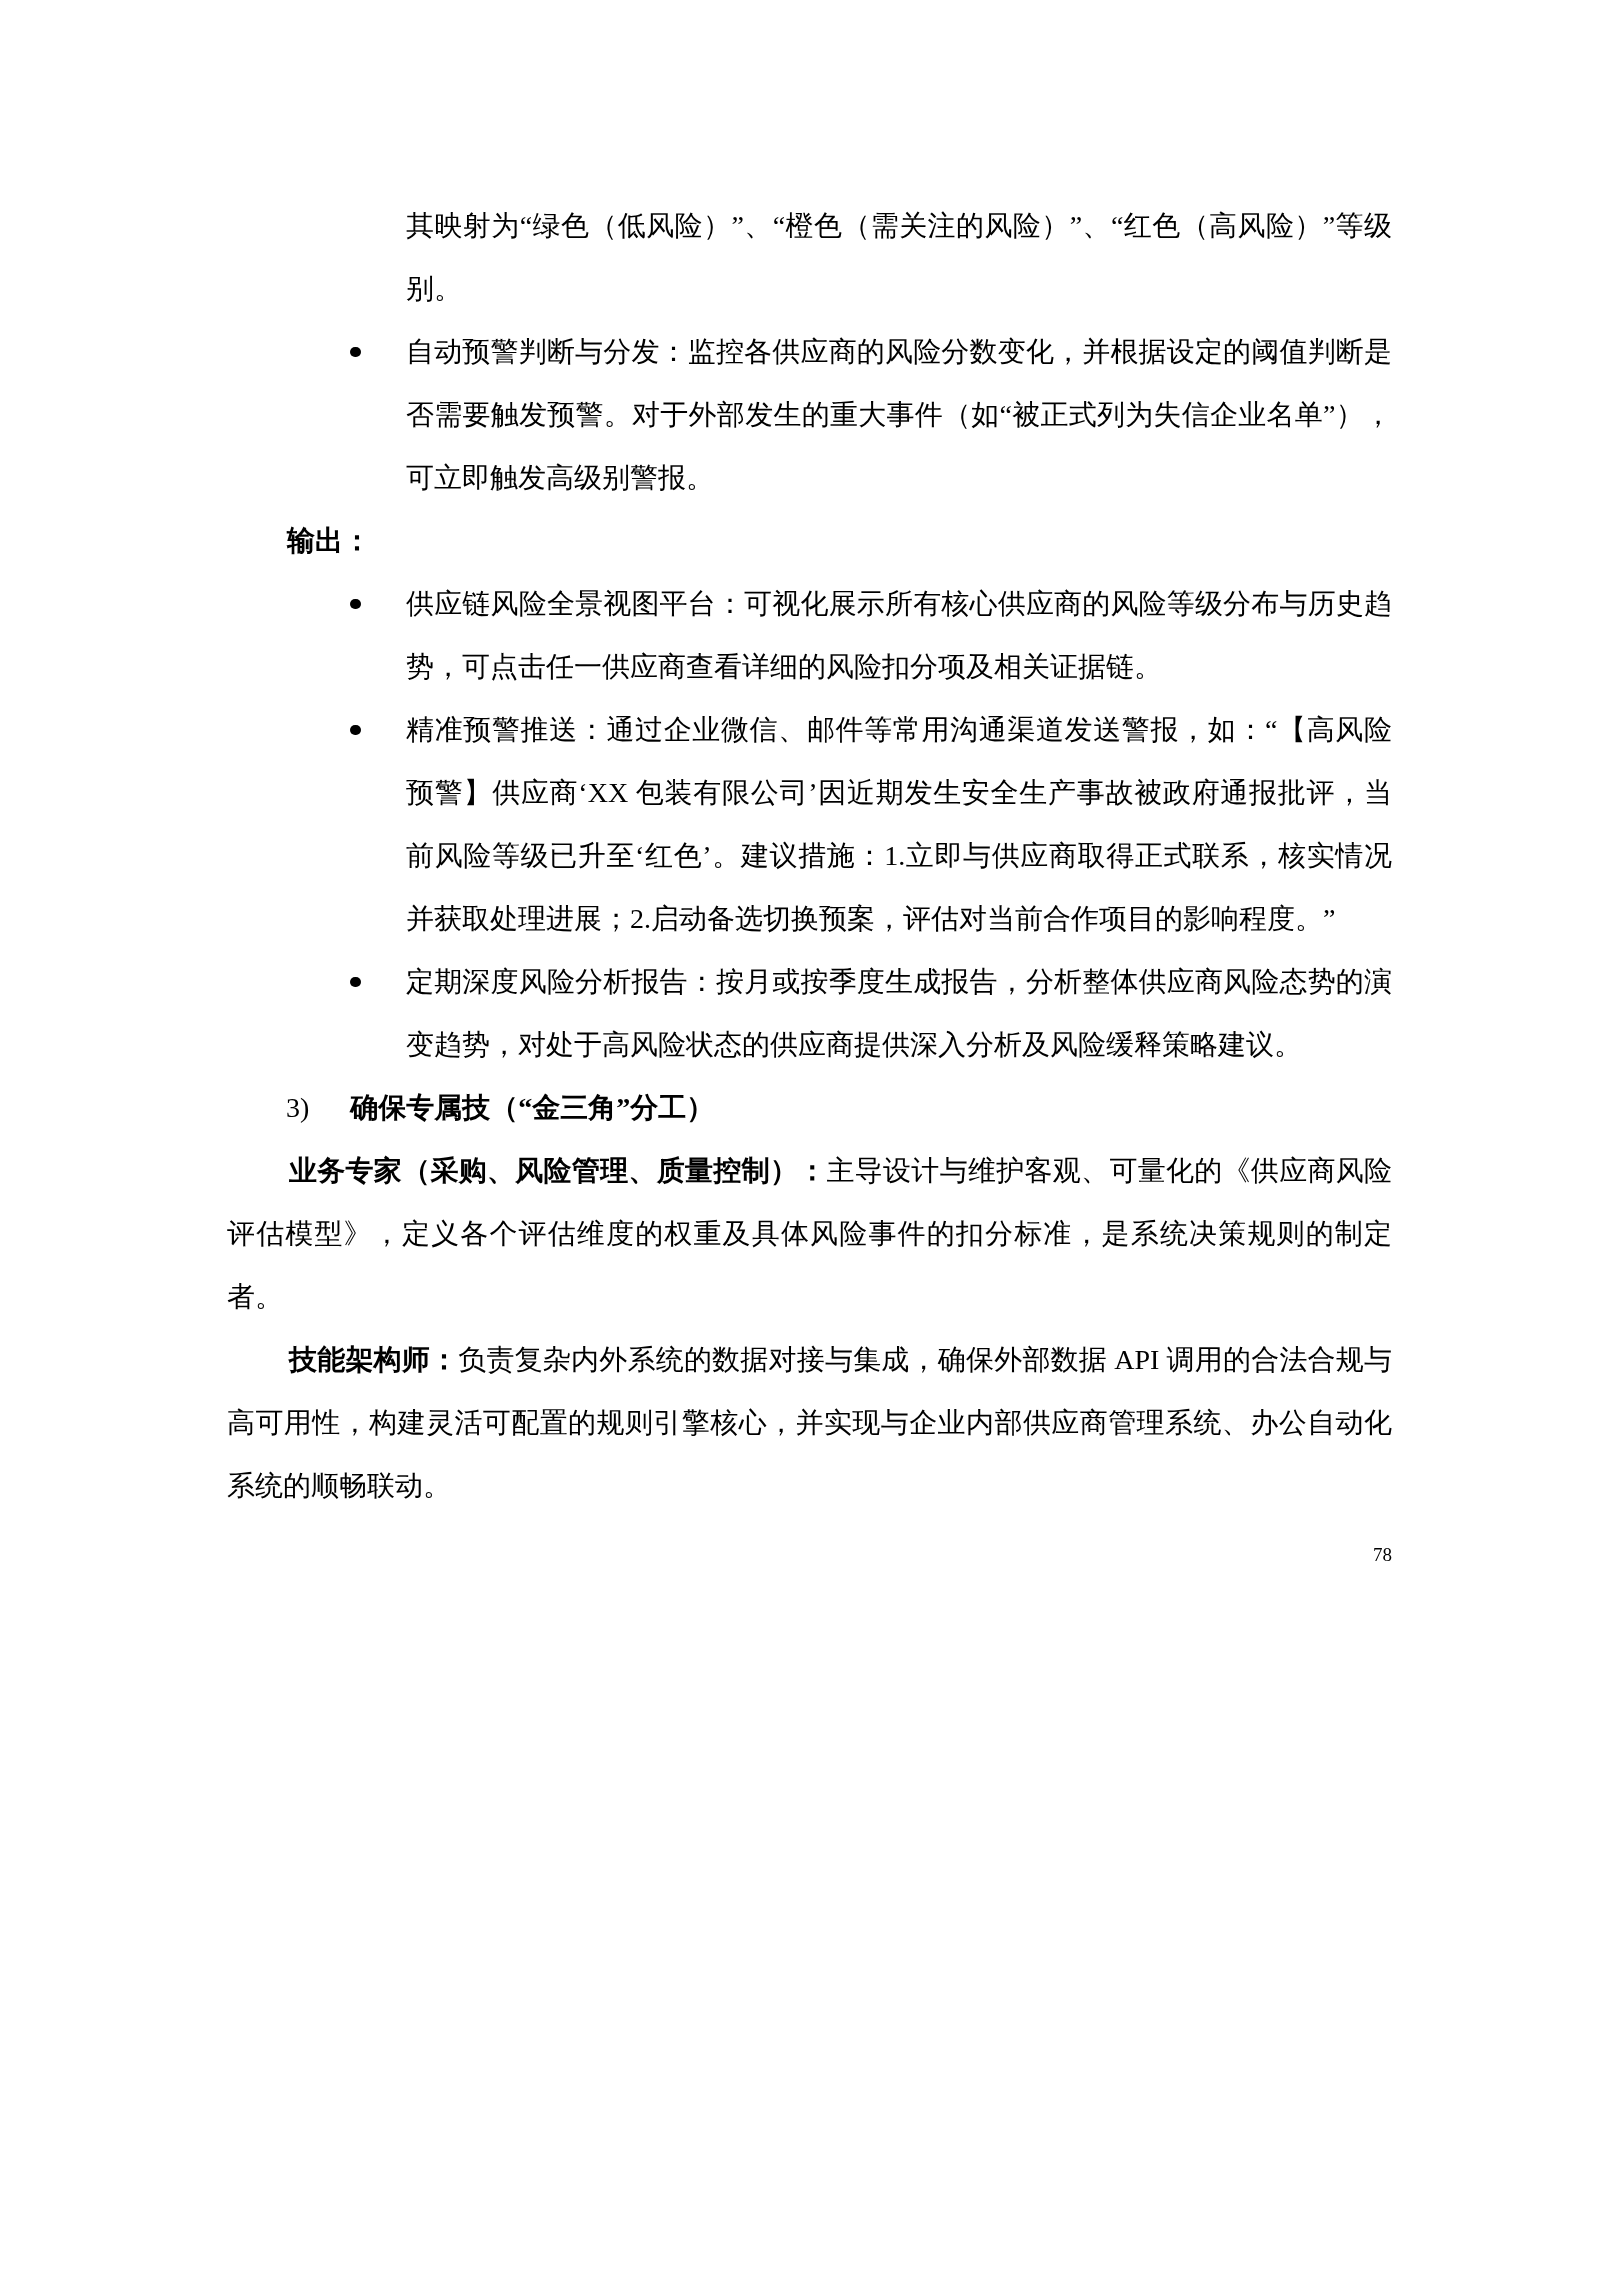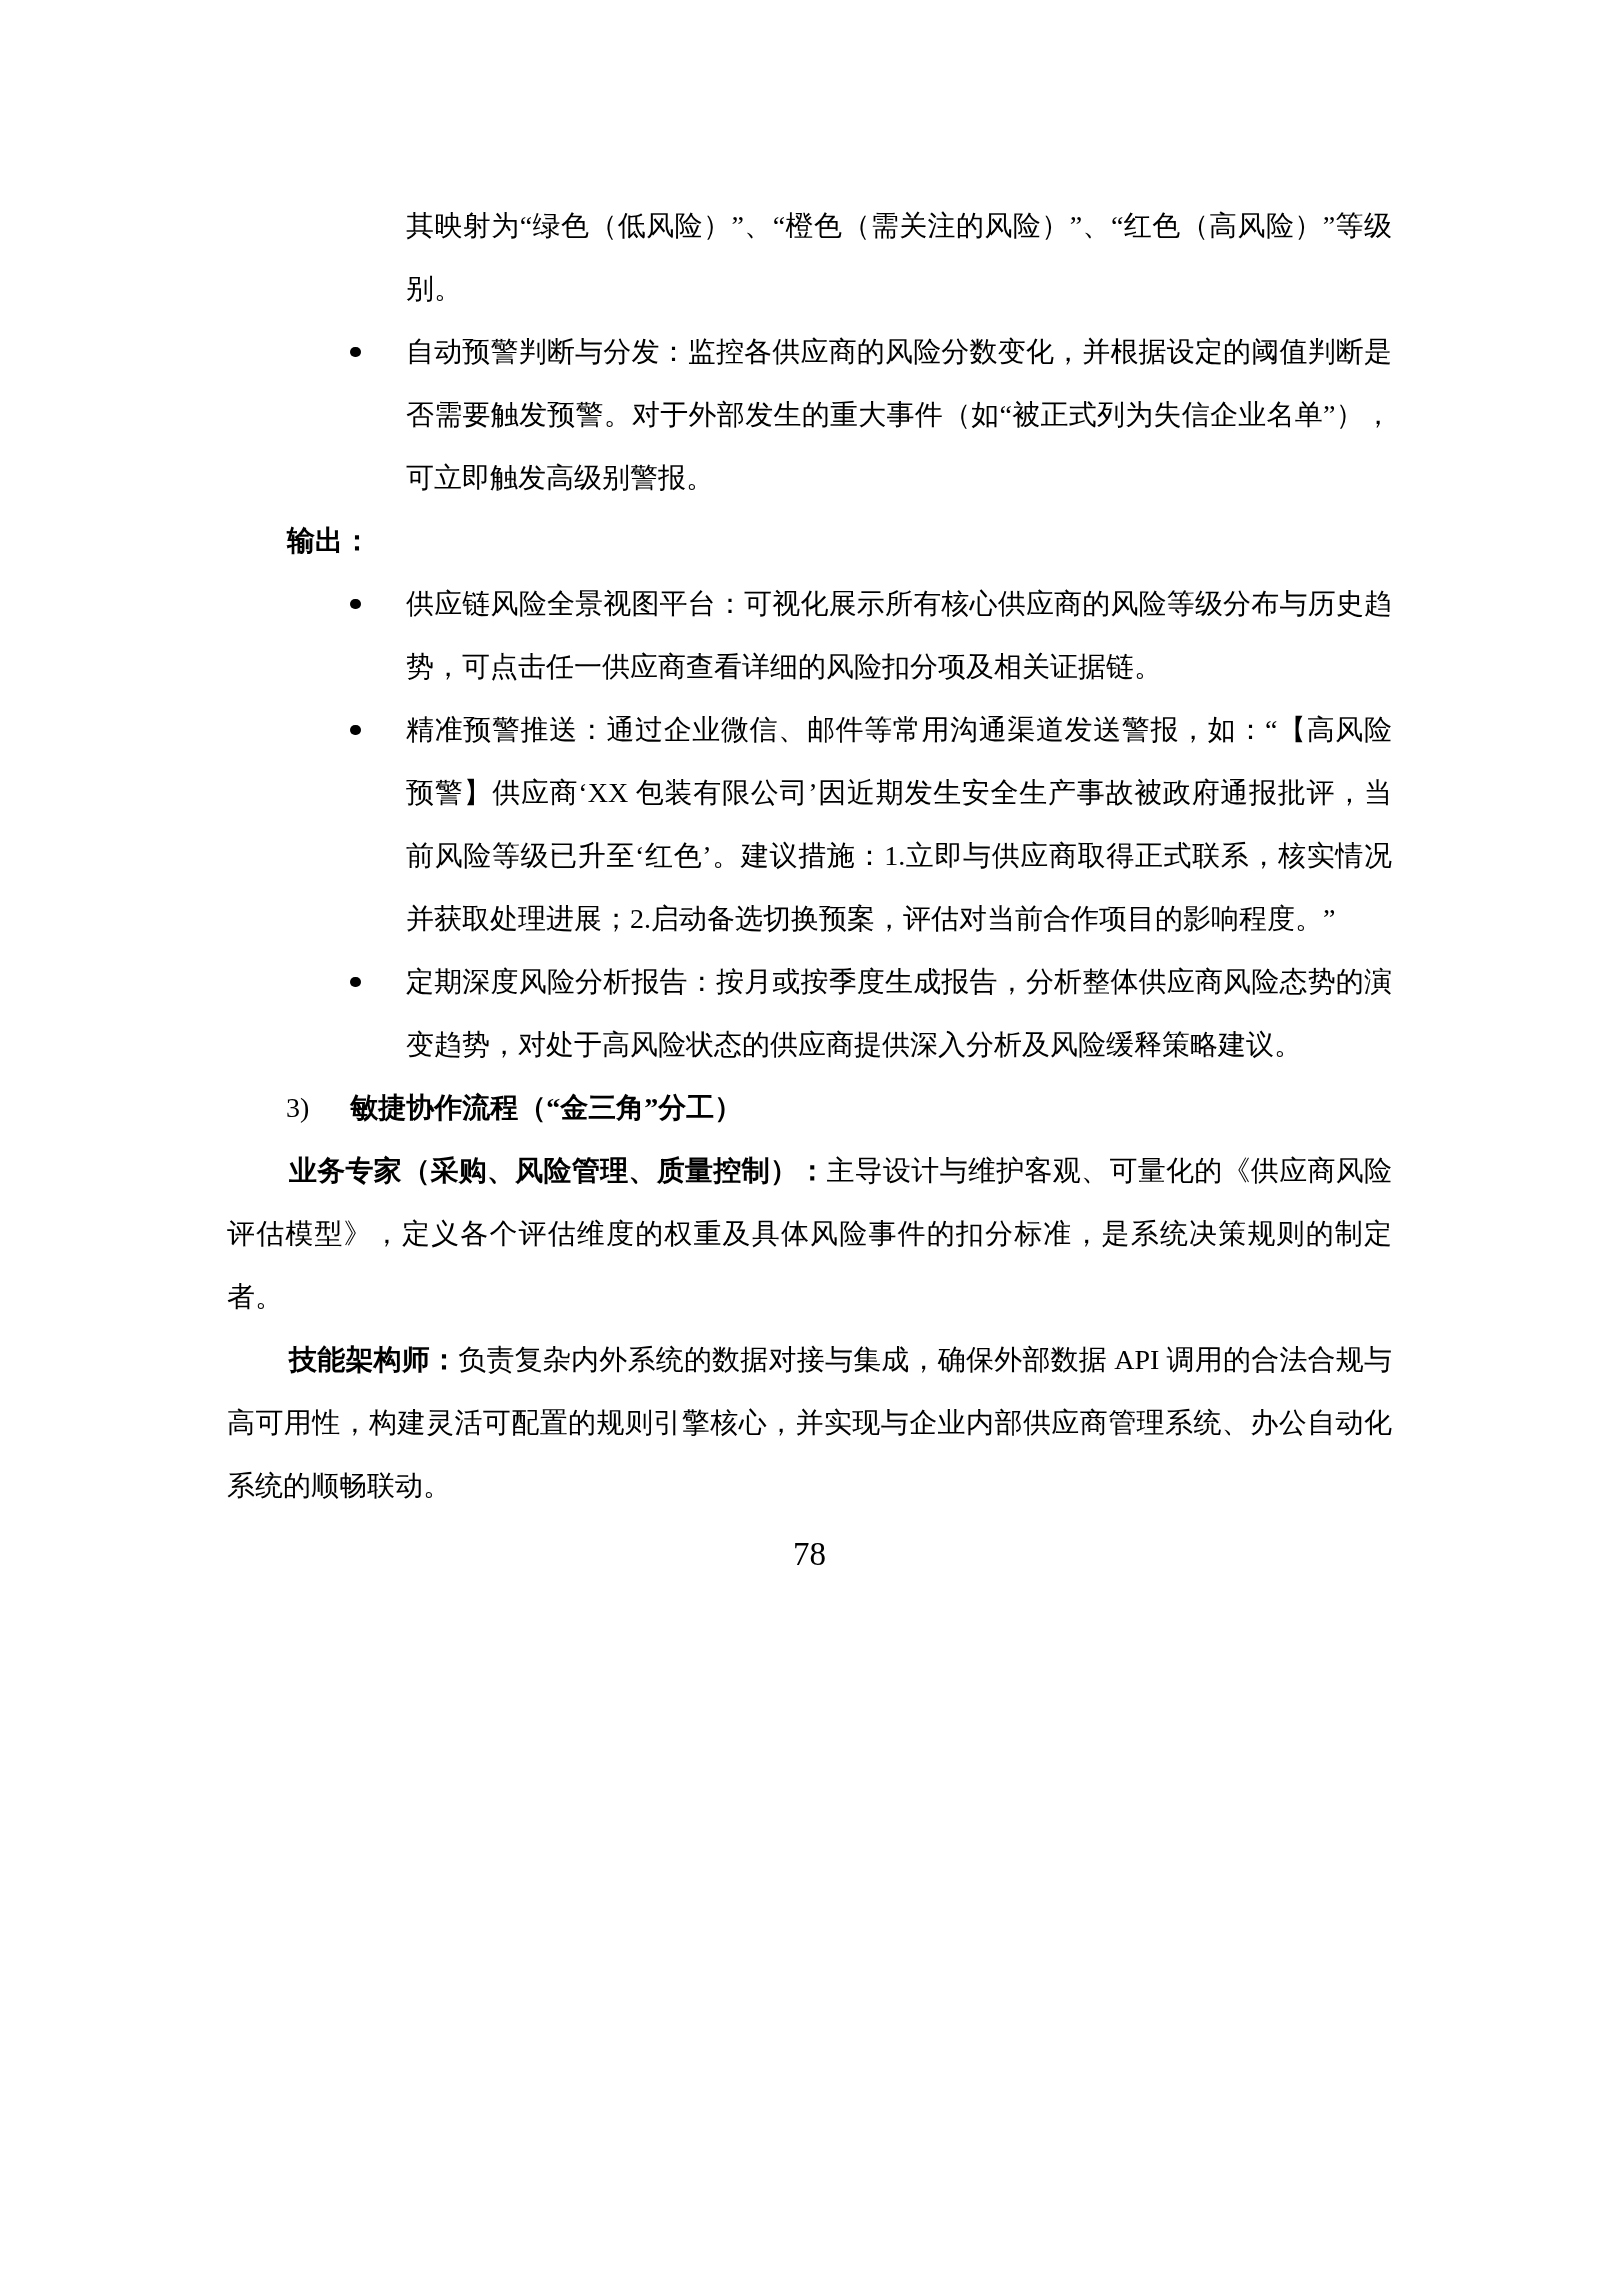--- a/index.html
+++ b/index.html
@@ -67,22 +67,22 @@
   .section-heading .sec-title {
     margin-left: 49px;
   }
   .intro-para {
     text-indent: 62px;
   }
   .intro-para b { font-weight: bold; }
   .page-number {
     margin-top: 7.8px;
     line-height: 59px;
-    font-size: 33px;
-    text-align: center;
+    font-size: 19px;
+    text-align: right;
   }
 </style>
 </head>
 <body>
 
 <div class="page">
 
   <div class="hang-cont just">其映射为“绿色（低风险）”、“橙色（需关注的风险）”、“红色（高风险）”等级别。</div>
 
   <div class="bullet-item just">
@@ -101,21 +101,21 @@
     <span class="marker"></span>
     <span>精准预警推送：通过企业微信、邮件等常用沟通渠道发送警报，如：“【高风险预警】供应商‘XX 包装有限公司’因近期发生安全生产事故被政府通报批评，当前风险等级已升至‘红色’。建议措施：1.立即与供应商取得正式联系，核实情况并获取处理进展；2.启动备选切换预案，评估对当前合作项目的影响程度。”</span>
   </div>
 
   <div class="bullet-item just">
     <span class="marker"></span>
     <span>定期深度风险分析报告：按月或按季度生成报告，分析整体供应商风险态势的演变趋势，对处于高风险状态的供应商提供深入分析及风险缓释策略建议。</span>
   </div>
 
   <div class="collab-heading">
-    <span class="num">3)</span><span class="ttl">敏捷协作流程（“金三角”分工）</span>
+    <span class="num">3)</span><span class="ttl">确保专属技（“金三角”分工）</span>
   </div>
 
   <div class="role-para just">
     <b>业务专家（采购、风险管理、质量控制）：</b><span>主导设计与维护客观、可量化的《供应商风险评估模型》，定义各个评估维度的权重及具体风险事件的扣分标准，是系统决策规则的制定者。</span>
   </div>
 
 
   <div class="role-para just">
     <b>技能架构师：</b><span>负责复杂内外系统的数据对接与集成，确保外部数据 API 调用的合法合规与高可用性，构建灵活可配置的规则引擎核心，并实现与企业内部供应商管理系统、办公自动化系统的顺畅联动。</span>
   </div>

